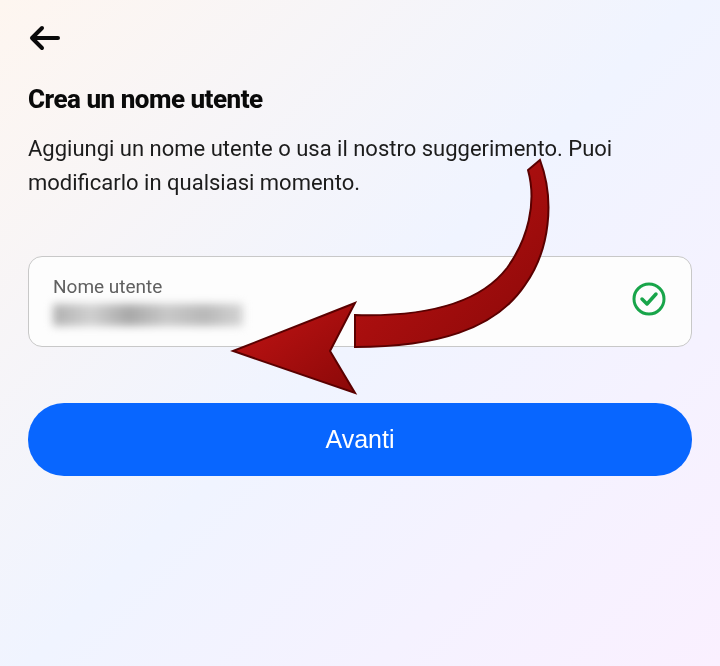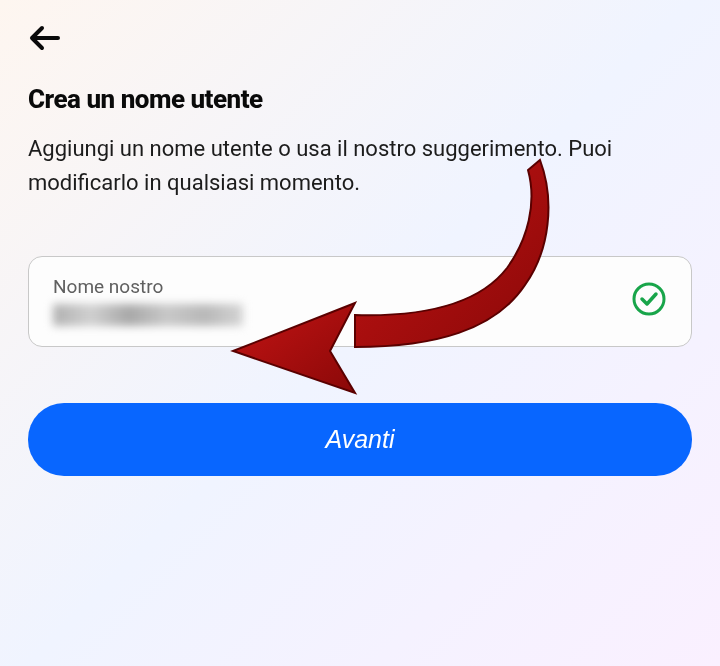--- a/index.html
+++ b/index.html
@@ -79,41 +79,40 @@
       width: 100%;
       background: #0866ff;
       color: #ffffff;
       border: none;
       border-radius: 36px;
       padding: 22px 0;
       font-size: 25px;
       font-weight: 500;
       cursor: pointer;
       text-align: center;
-      font-style: italic;
     }
   </style>
 </head>
 <body>
 
 
 
 <div class="back-arrow">
   <svg width="34" height="28" viewBox="0 0 34 28">
     <path d="M 14 4 L 4 14 L 14 24 M 4 14 L 30 14" stroke="#0a0a0a" stroke-width="4" fill="none" stroke-linecap="round" stroke-linejoin="round"></path>
   </svg>
 </div>
 
 <h1 class="title">Crea un nome utente</h1>
 
 <p class="subtitle">Aggiungi un nome utente o usa il nostro suggerimento. Puoi modificarlo in qualsiasi momento.</p>
 
 <div class="input-container">
   <div class="input-left">
-    <span class="input-label">Nome nostro</span>
+    <span class="input-label">Nome utente</span>
     <div class="blurred-text"></div>
   </div>
   <div class="check-circle">
     <svg width="36" height="36" viewBox="0 0 36 36">
       <circle cx="18" cy="18" r="15" stroke="#18a54a" stroke-width="3" fill="none"></circle>
       <path d="M 11 18 L 16 23 L 25 13" stroke="#18a54a" stroke-width="3.5" fill="none" stroke-linecap="round" stroke-linejoin="round"></path>
     </svg>
   </div>
 </div>
 

